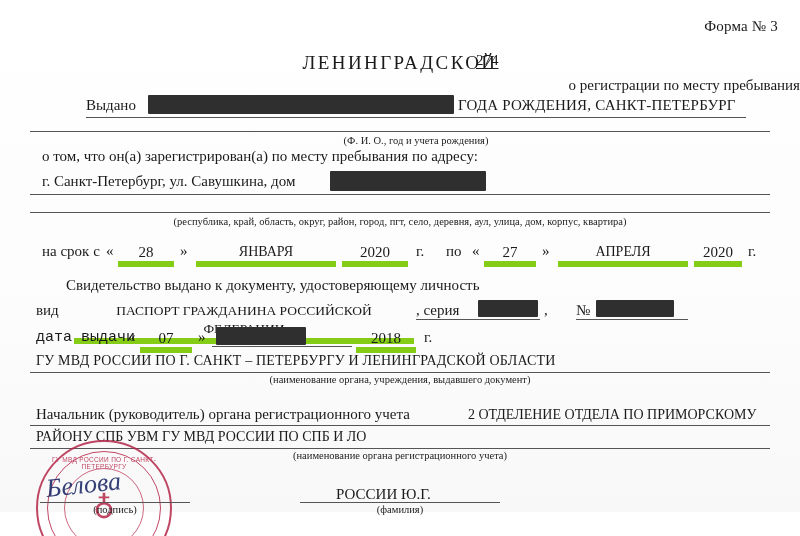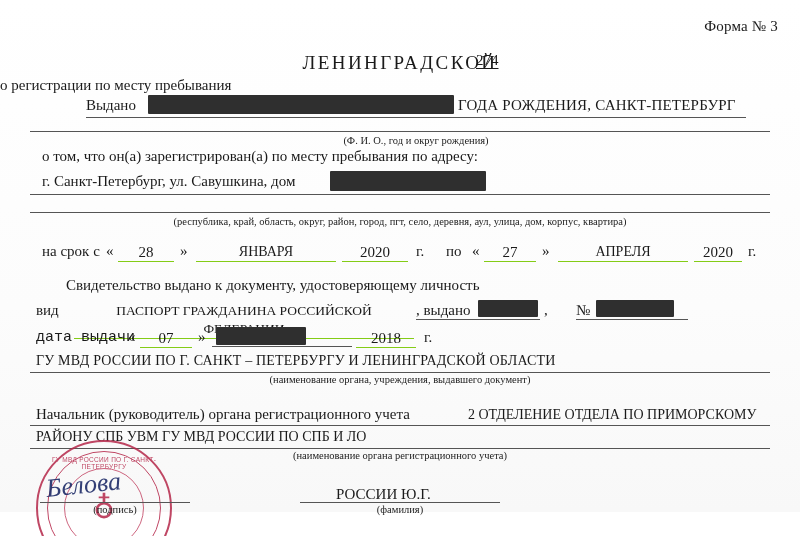--- a/index.html
+++ b/index.html
@@ -41,21 +41,21 @@
     left: 0; right: 0;
     top: 52px;
     text-align: center;
     font-size: 19px;
     letter-spacing: 2.4px;
     font-weight: 400;
   }
   .title-sub {
     left: 0; right: 0;
     top: 77px;
-    text-align: left;
+    text-align: right;
     font-size: 15px;
   }
   .cert-number {
     left: 476px;
     top: 52px;
     font-size: 15px;
     text-decoration: underline;
     text-underline-offset: 3px;
   }
 
@@ -73,21 +73,21 @@
   }
 
   
   .redact {
     background: #2f2f2f;
     border-radius: 1px;
   }
 
   .ul-text {
     font-size: 15px;
-    border-bottom: 1px solid #84cc16;
+    border-bottom: 6px solid #84cc16;
     display: inline-block;
     text-align: center;
     line-height: 18px;
   }
 
   .stamp {
     left: 36px;
     top: 440px;
     width: 132px;
     height: 132px;
@@ -158,21 +158,21 @@
 
   <div class="abs title-main">ЛЕНИНГРАДСКОЙ</div>
   <div class="abs cert-number">274</div>
   <div class="abs title-sub">о регистрации по месту пребывания</div>
 
   <div class="abs lbl" style="left:86px; top:97px;">Выдано</div>
   <div class="abs redact" style="left:148px; top:95px; width:306px; height:19px;"></div>
   <div class="abs lbl" style="left:458px; top:97px; letter-spacing:0.2px;">ГОДА РОЖДЕНИЯ, САНКТ-ПЕТЕРБУРГ</div>
   <div class="abs rule" style="left:86px; top:117px; width:660px;"></div>
 
-  <div class="abs small-caption" style="left:86px; top:135px; width:660px;">(Ф. И. О., год и округ рождения)</div>
+  <div class="abs small-caption" style="left:86px; top:135px; width:660px;">(Ф. И. О., год и учета рождения)</div>
   <div class="abs rule" style="left:30px; top:131px; width:740px;"></div>
 
   <div class="abs lbl" style="left:42px; top:173px;">г. Санкт-Петербург, ул. Савушкина, дом</div>
 
   <div class="abs lbl" style="left:42px; top:148px;">о том, что он(а) зарегистрирован(а) по месту пребывания по адресу:</div>
   <div class="abs redact" style="left:330px; top:171px; width:156px; height:20px;"></div>
   <div class="abs rule" style="left:30px; top:194px; width:740px;"></div>
   <div class="abs rule" style="left:30px; top:212px; width:740px;"></div>
   <div class="abs small-caption" style="left:30px; top:216px; width:740px;">(республика, край, область, округ, район, город, пгт, село, деревня, аул, улица, дом, корпус, квартира)</div>
 
@@ -188,21 +188,21 @@
   <div class="abs ul-text" style="left:484px; top:243px; width:52px;">27</div>
   <div class="abs lbl" style="left:542px; top:243px;">»</div>
   <div class="abs ul-text" style="left:558px; top:243px; width:130px; font-size:14px;">АПРЕЛЯ</div>
   <div class="abs ul-text" style="left:694px; top:243px; width:48px;">2020</div>
   <div class="abs lbl" style="left:748px; top:243px;">г.</div>
 
   <div class="abs lbl" style="left:36px; top:277px;margin-left:30px;">Свидетельство выдано к документу, удостоверяющему личность</div>
 
   <div class="abs lbl" style="left:36px; top:302px;">вид</div>
   <div class="abs ul-text" style="left:74px; top:302px; width:340px; font-size:13.5px;">ПАСПОРТ ГРАЖДАНИНА РОССИЙСКОЙ ФЕДЕРАЦИИ</div>
-  <div class="abs lbl" style="left:416px; top:302px;">, выдано</div>
+  <div class="abs lbl" style="left:416px; top:302px;">, серия</div>
   <div class="abs redact" style="left:478px; top:300px; width:60px; height:17px;"></div>
   <div class="abs lbl" style="left:544px; top:302px;">,</div>
   <div class="abs lbl" style="left:576px; top:302px;">№</div>
   <div class="abs redact" style="left:596px; top:300px; width:78px; height:17px;"></div>
   <div class="abs rule" style="left:416px; top:319px; width:124px;"></div>
   <div class="abs rule" style="left:576px; top:319px; width:112px;"></div>
 
   <div class="abs lbl" style="left:36px; top:329px;font-family:Liberation Mono, monospace;">дата выдачи</div>
   <div class="abs lbl" style="left:128px; top:329px;">«</div>
   <div class="abs ul-text" style="left:140px; top:329px; width:52px;">07</div>

